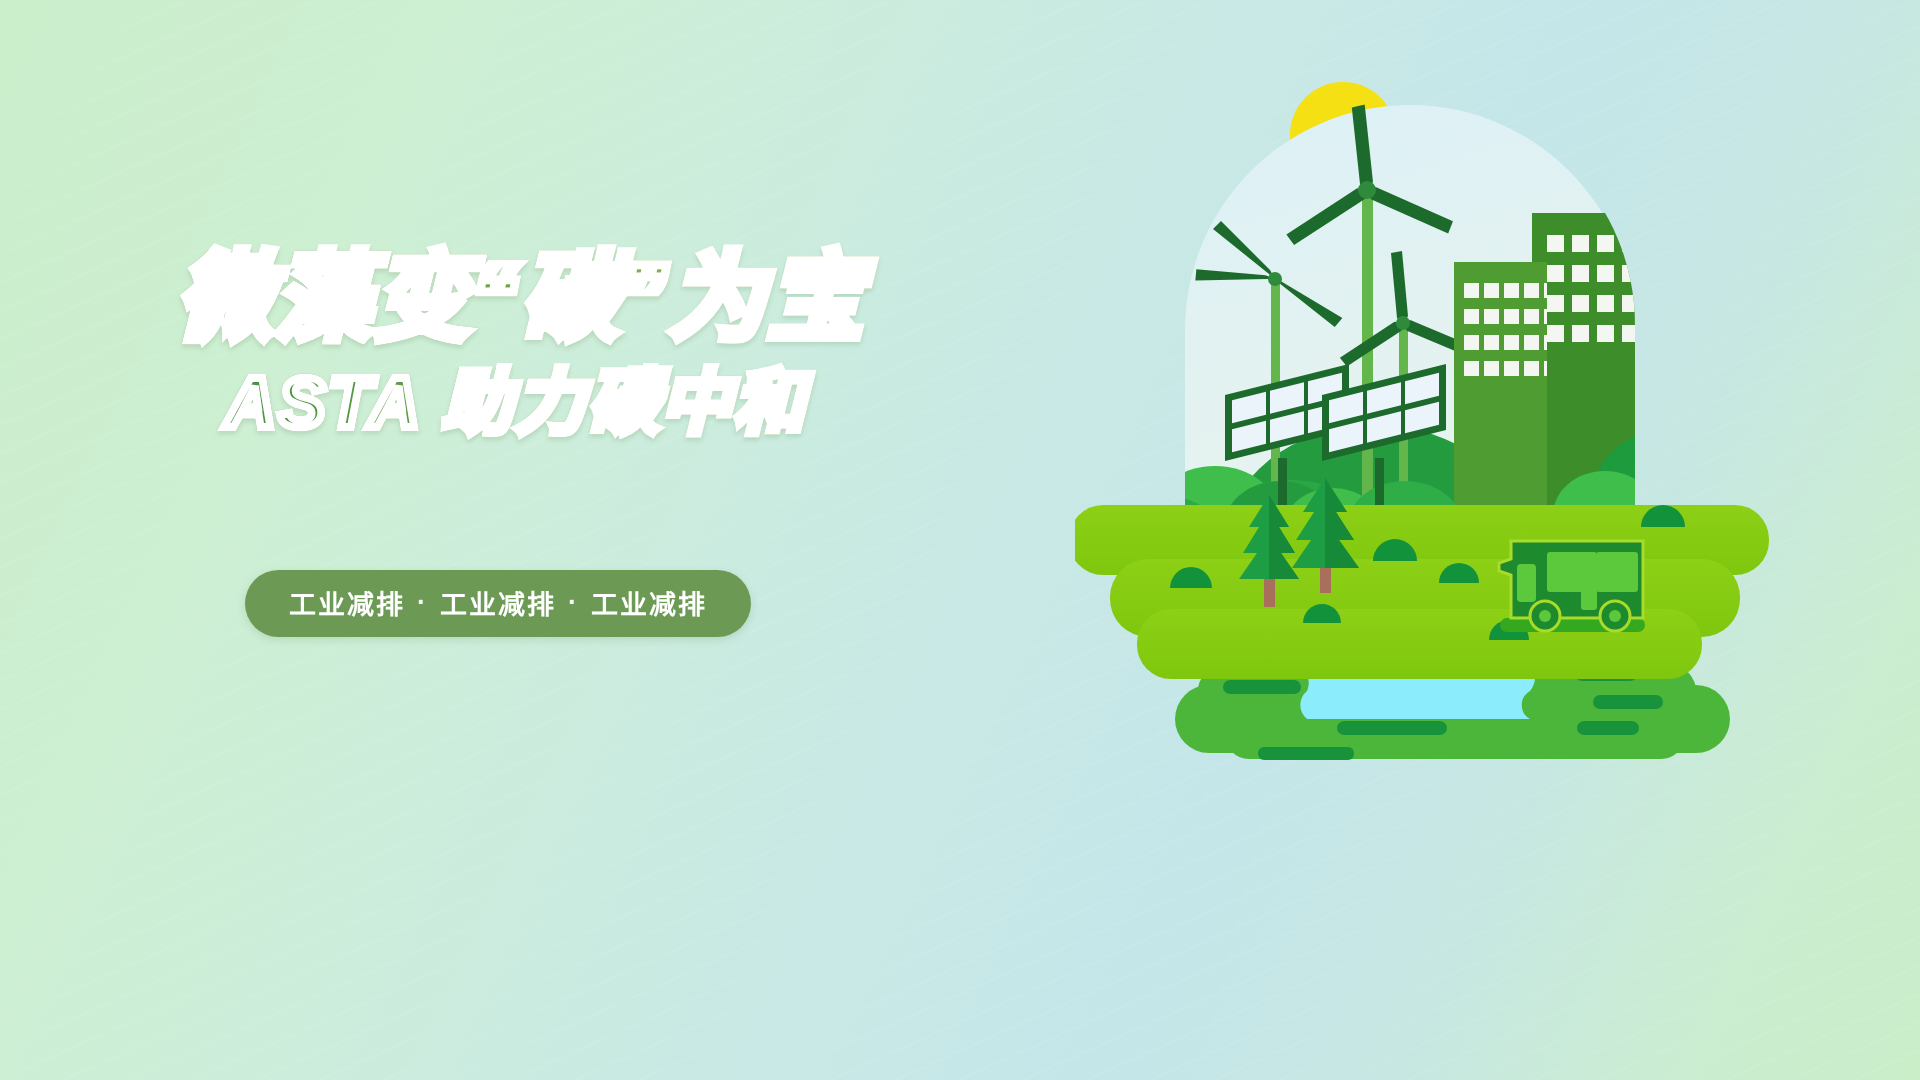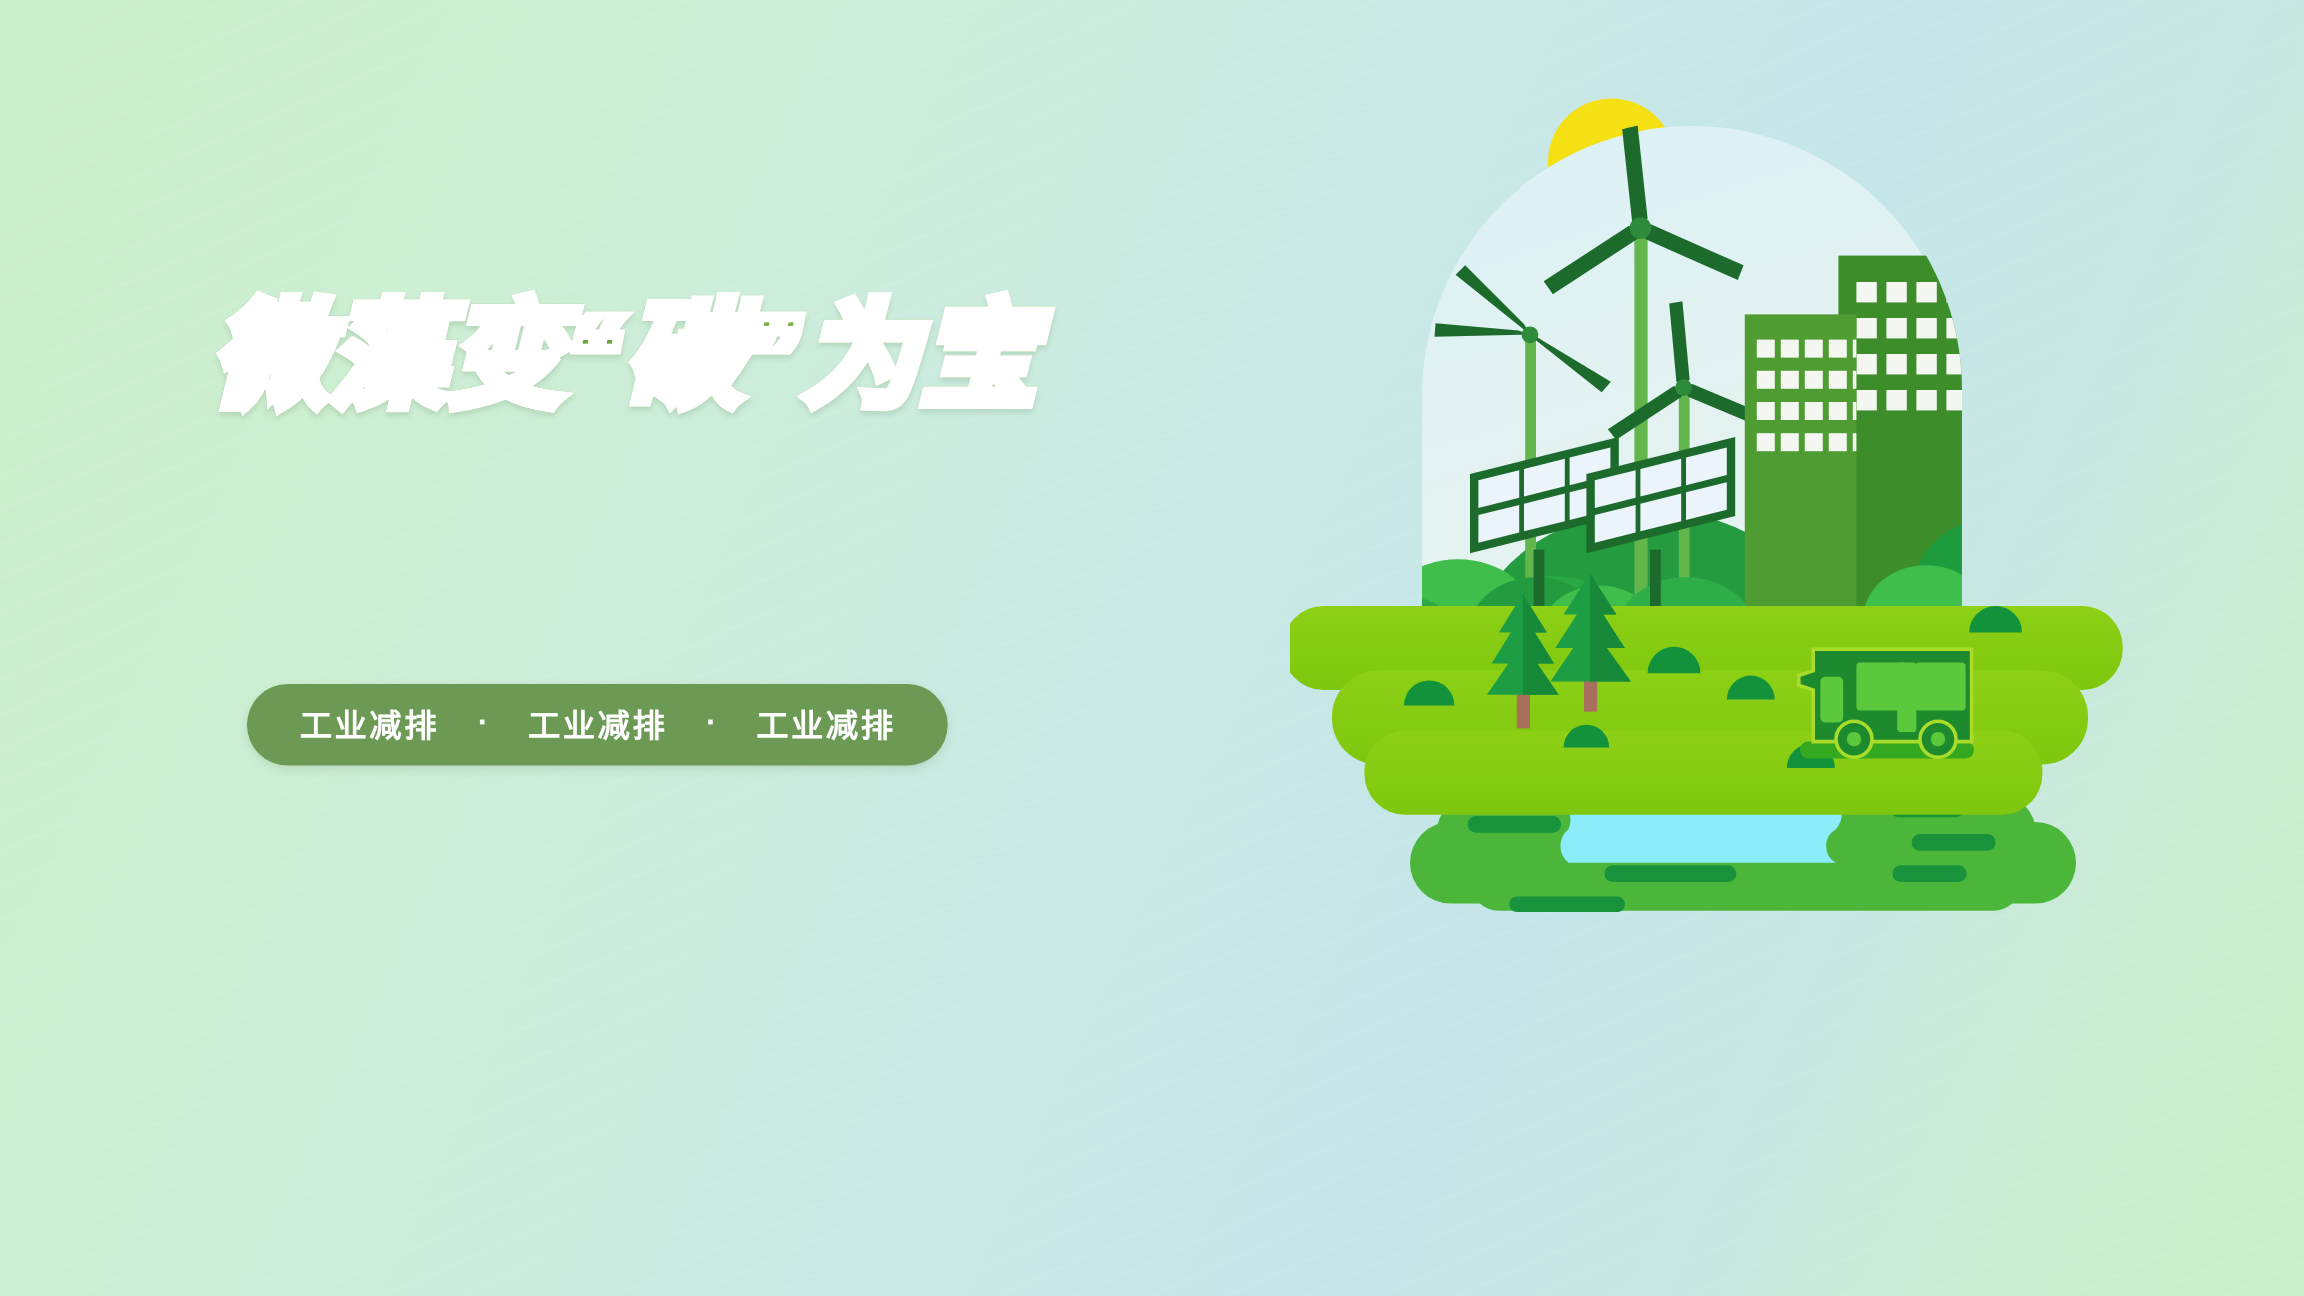--- a/index.html
+++ b/index.html
@@ -83,31 +83,30 @@
   }
 
   .pill {
     position: absolute;
     left: 50%;
     transform: translateX(-50%);
     top: 320px;
     display: inline-flex;
     align-items: center;
     justify-content: center;
-    gap: 16px;
+    gap: 0;
     padding: 13px 44px 15px;
     border-radius: 36px;
     background: #6C9A55;
     color: #FFFFFF;
     font-size: 27px;
     font-weight: 700;
     letter-spacing: 2px;
     white-space: nowrap;
     box-shadow: 0 3px 8px rgba(90,120,70,0.18);
-    font-family: Liberation Mono, monospace;
   }
   .pill .sep { padding: 0 12px; opacity: 0.95; }
 
   
   .illustration {
     position: absolute;
     left: 1075px;
     top: 75px;
     width: 740px;
     height: 700px;
@@ -116,20 +115,21 @@
 </style>
 </head>
 <body>
 
 <div class="banner">
   <div class="bg-texture"></div>
 
   <div class="text-block">
     <h1 class="headline">微藻变“碳”为宝</h1>
 
+    <h2 class="subhead">ASTA 助力碳中和</h2>
 
     <div class="pill">
       <span>工业减排</span>
       <span class="sep">·</span>
       <span>工业减排</span>
       <span class="sep">·</span>
       <span>工业减排</span>
     </div>
   </div>
 

